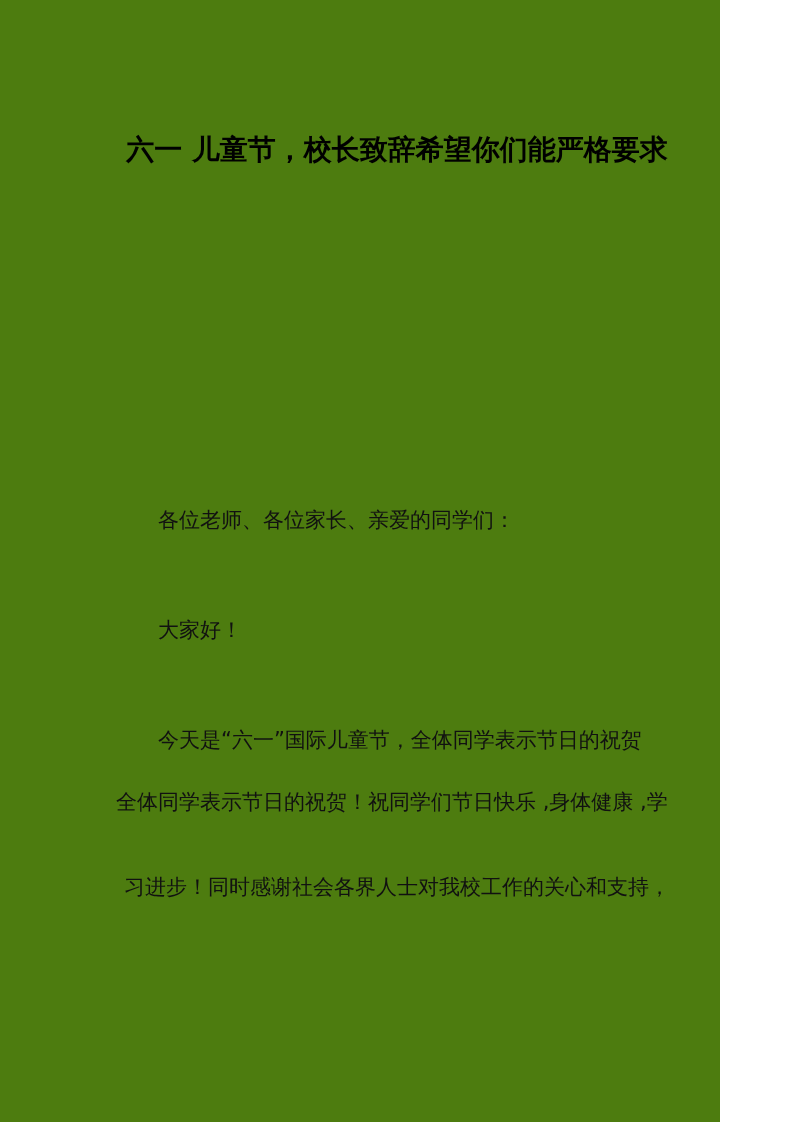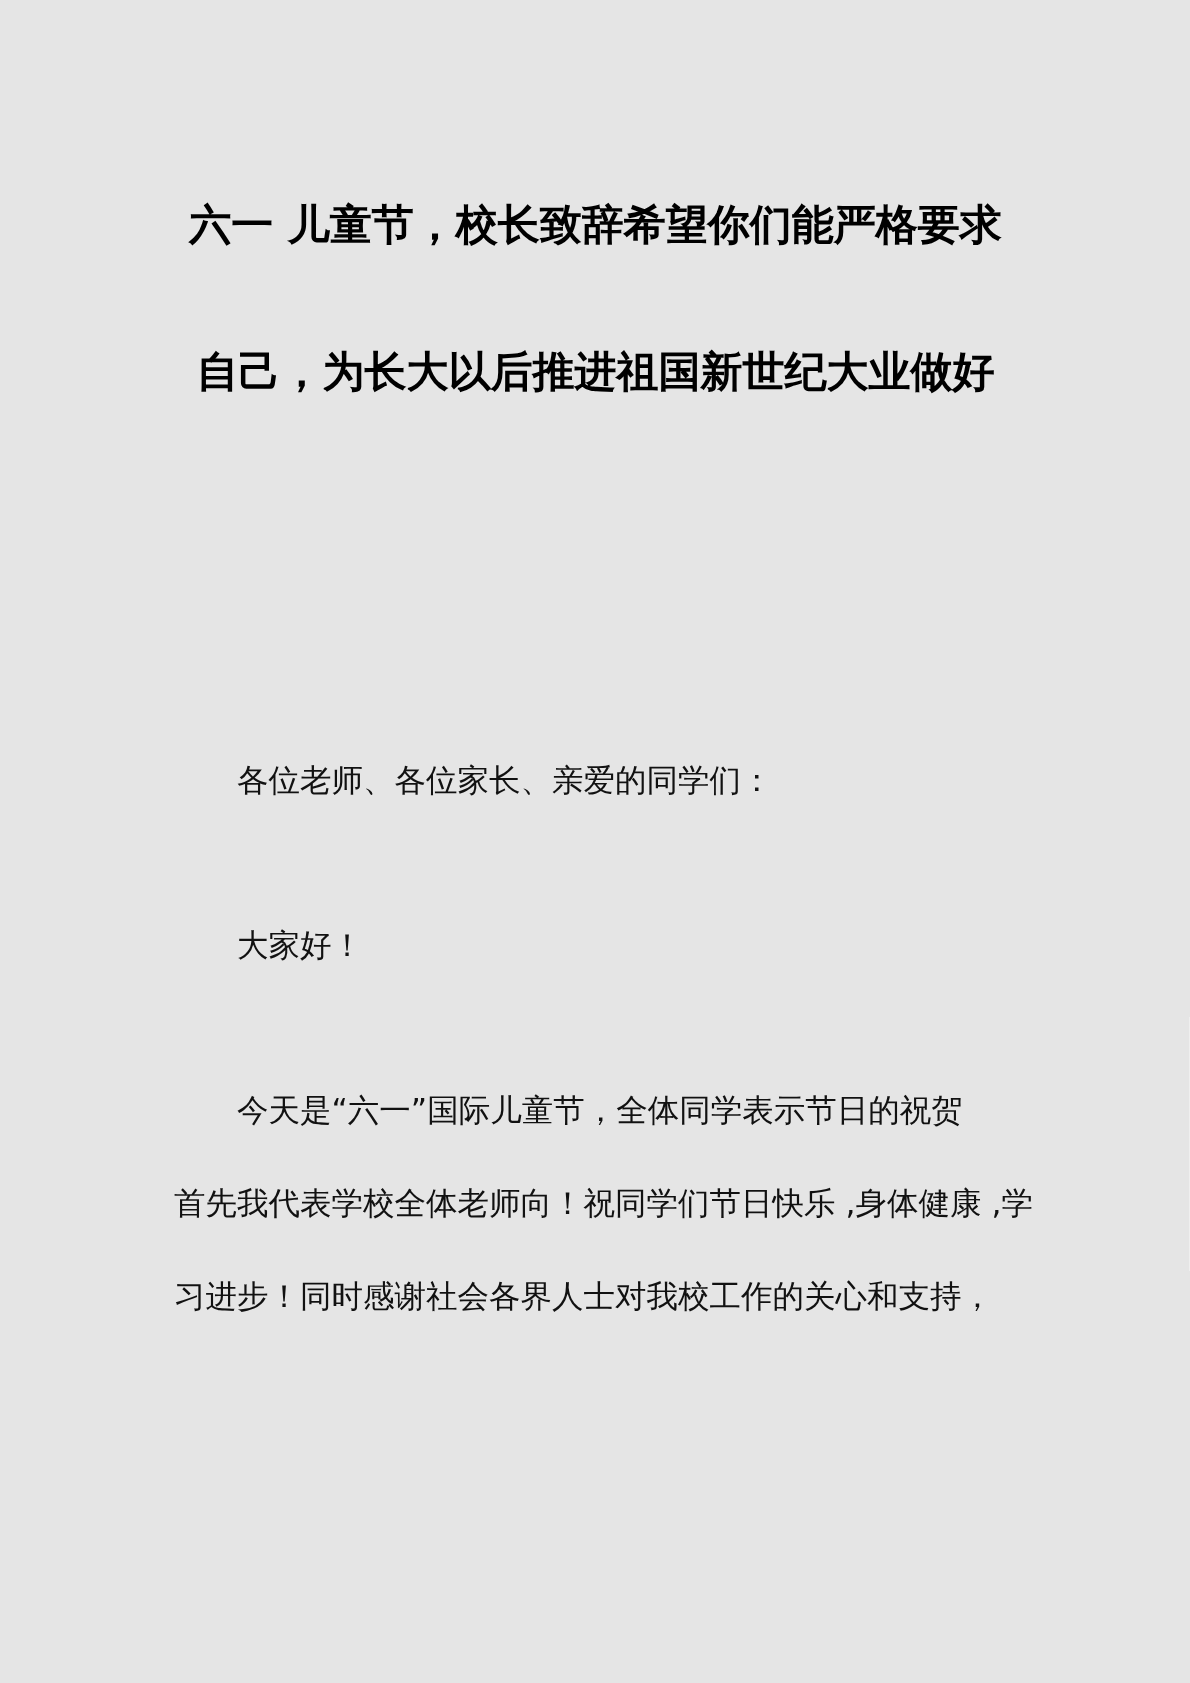--- a/index.html
+++ b/index.html
@@ -11,23 +11,23 @@
       width: 793px;
       height: 1122px;
       position: relative;
       overflow: hidden;
       font-family: "DejaVu Sans", "Liberation Sans", sans-serif;
       color: #000000;
     }
     .page {
       position: absolute;
       left: 0; top: 0;
-      width: 793px;
+      width: 720px;
       height: 1122px;
-      background: #e5e5e5;
+      background: #4d7c0f;
     }
     .title {
       position: absolute;
       left: 116px;
       width: 562px;
       font-weight: bold;
       font-size: 28px;
       line-height: 32px;
       text-align: center;
       white-space: nowrap;
@@ -45,32 +45,31 @@
       line-height: 26px;
       white-space: nowrap;
       color: #111111;
       margin: 0;
     }
     .indent { left: 158px; width: 520px; }
     .b1 { top: 507px; }
     .b2 { top: 617px; font-family: Liberation Serif, serif; }
     .b3 { top: 727px; }
     .b4 { top: 789px; }
-    .b5 { top: 851px; }
+    .b5 { top: 874px; text-align: center; }
     .b6 { top: 913px; }
   </style>
 </head>
 <body>
 
 <div class="page">
 
   <h1 class="title l1">六一 儿童节，校长致辞希望你们能严格要求</h1>
-  <h1 class="title l2">自己，为长大以后推进祖国新世纪大业做好</h1>
 
   <p class="body-line indent b1">各位老师、各位家长、亲爱的同学们：</p>
 
   <p class="body-line indent b2">大家好！</p>
 
   <p class="body-line indent b3">今天是“六一”国际儿童节，全体同学表示节日的祝贺</p>
-  <p class="body-line b4">首先我代表学校全体老师向！祝同学们节日快乐 ,身体健康 ,学</p>
+  <p class="body-line b4">全体同学表示节日的祝贺！祝同学们节日快乐 ,身体健康 ,学</p>
   <p class="body-line b5">习进步！同时感谢社会各界人士对我校工作的关心和支持，</p>
 
 </div>
 
 </body></html>

